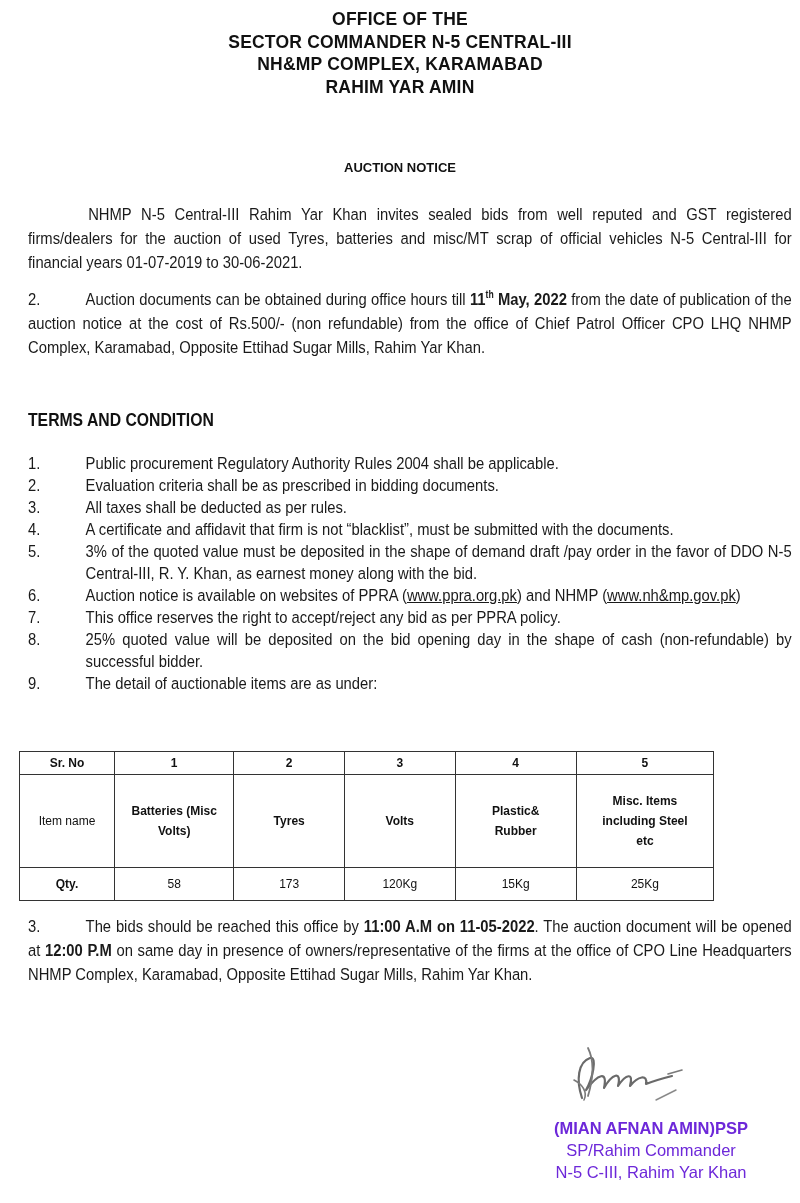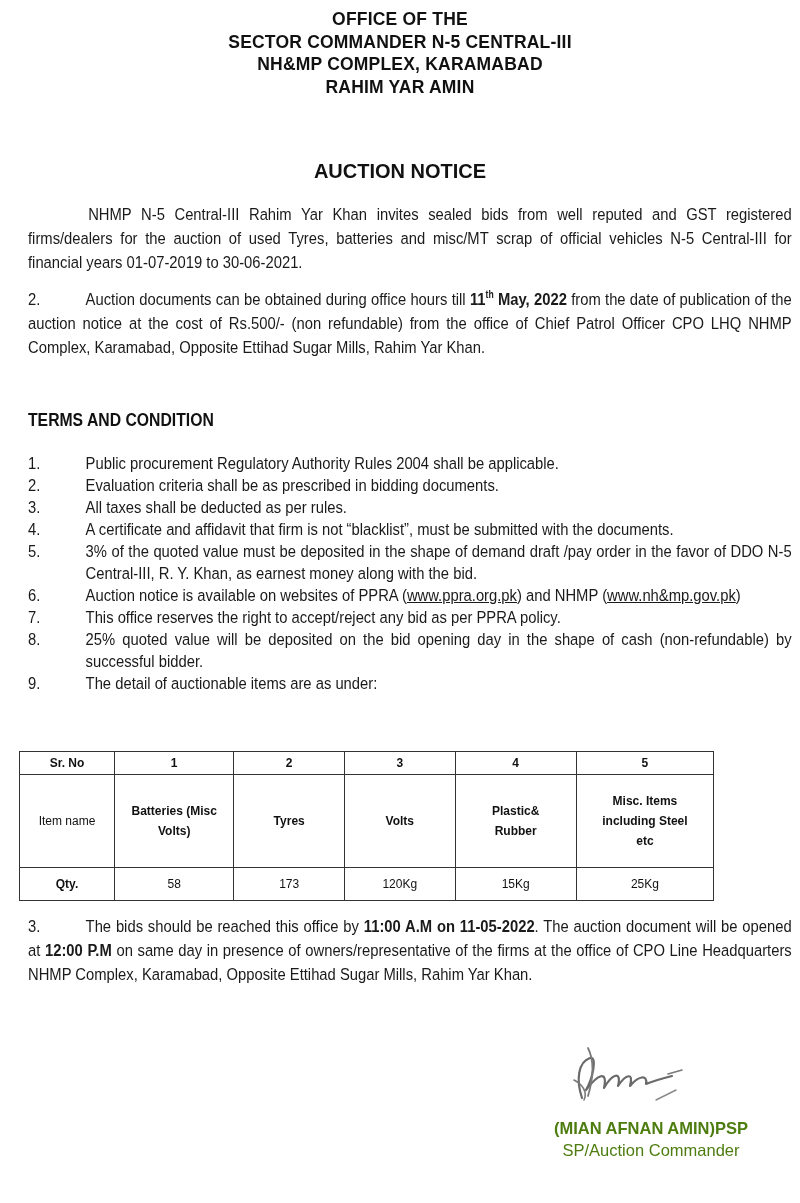--- a/index.html
+++ b/index.html
@@ -2,21 +2,21 @@
 <html><head>
 <meta charset="utf-8">
 <style>
   html, body { margin: 0; padding: 0; background: #ffffff; }
   body { width: 800px; height: 1203px; position: relative; overflow: hidden; color: #111; }
   .page { position: absolute; left: 0; top: 0; width: 800px; height: 1203px; border-radius: 19px; }
 
   .header { position: absolute; left: 0; width: 800px; top: 8px; text-align: center;
     font-family: "Liberation Sans", sans-serif; font-weight: bold; font-size: 17.5px; line-height: 22.5px; letter-spacing: 0.2px; }
   .title { position: absolute; left: 0; width: 800px; top: 160px; text-align: center;
-    font-family: "Liberation Sans", sans-serif; font-weight: bold; font-size: 20px; }
+    font-family: "Liberation Sans", sans-serif; font-weight: bold; font-size: 13px; }
 
   .body-text { font-family: "Liberation Sans", sans-serif; font-size: 17.2px; line-height: 24px; color: #1a1a1a;
     transform: scaleX(0.86); transform-origin: left top; }
   .para { position: absolute; left: 28px; width: 888px; text-align: justify; }
   .para .indent { display: inline-block; width: 70px; }
   .para .num { display: inline-block; width: 67px; }
   b { font-weight: bold; }
 
   .terms-heading { position: absolute; left: 28px; top: 410px; font-family: "Liberation Sans", sans-serif;
     font-weight: bold; font-size: 17.5px; transform: scaleX(0.9); transform-origin: left top; }
@@ -32,21 +32,21 @@
   table.items td { border: 1.5px solid #333; text-align: center; vertical-align: middle; padding: 0 4px; line-height: 20px; }
   table.items tr.r1 td { height: 22px; font-weight: bold; }
   table.items tr.r2 td { height: 58px; font-weight: bold; }
   table.items tr.r3 td { height: 32px; }
   table.items tr.r2 td.rowhead { font-weight: normal; }
   table.items tr.r3 td.rowhead { font-weight: bold; }
   table.items tr.r1 td.rowhead { font-weight: bold; }
 
   .signature { position: absolute; left: 568px; top: 1040px; width: 140px; height: 70px; }
   .sig-block { position: absolute; left: 520px; top: 1117px; width: 262px; text-align: center;
-    font-family: "Liberation Sans", sans-serif; font-size: 16.5px; line-height: 22px; color: #4d7c0f; }
+    font-family: "Liberation Sans", sans-serif; font-size: 16.5px; line-height: 22px; color: #6d28d9; }
   .sig-block .name { font-weight: bold; }
 </style>
 </head>
 <body>
 
 <div class="page">
 
   <div class="header">
     <div>OFFICE OF THE</div>
     <div>SECTOR COMMANDER N-5 CENTRAL-III</div>
@@ -149,16 +149,17 @@
   <svg class="signature" viewBox="0 0 140 70">
     <path d="M14 58 C8 40 10 22 22 18 C30 16 24 40 18 50 C30 34 40 30 36 48 C44 34 54 30 50 46 C58 34 66 32 62 46 C70 36 80 34 78 44 C88 40 96 38 104 36" fill="none" stroke="#6a6a6a" stroke-width="2.2" stroke-linecap="round" stroke-linejoin="round"></path>
     <path d="M20 8 C26 20 26 36 20 56" fill="none" stroke="#7a7a7a" stroke-width="1.8" stroke-linecap="round"></path>
     <path d="M6 40 C14 44 20 52 16 60" fill="none" stroke="#7a7a7a" stroke-width="1.6" stroke-linecap="round"></path>
     <path d="M100 34 L114 30" fill="none" stroke="#7a7a7a" stroke-width="1.6" stroke-linecap="round"></path>
     <path d="M88 60 L108 50" fill="none" stroke="#8a8a8a" stroke-width="1.4" stroke-linecap="round"></path>
   </svg>
 
   <div class="sig-block">
     <div class="name">(MIAN AFNAN AMIN)PSP</div>
-    <div>SP/Auction Commander</div>
+    <div>SP/Rahim Commander</div>
+    <div>N-5 C-III, Rahim Yar Khan</div>
   </div>
 
 </div>
 
 </body></html>

